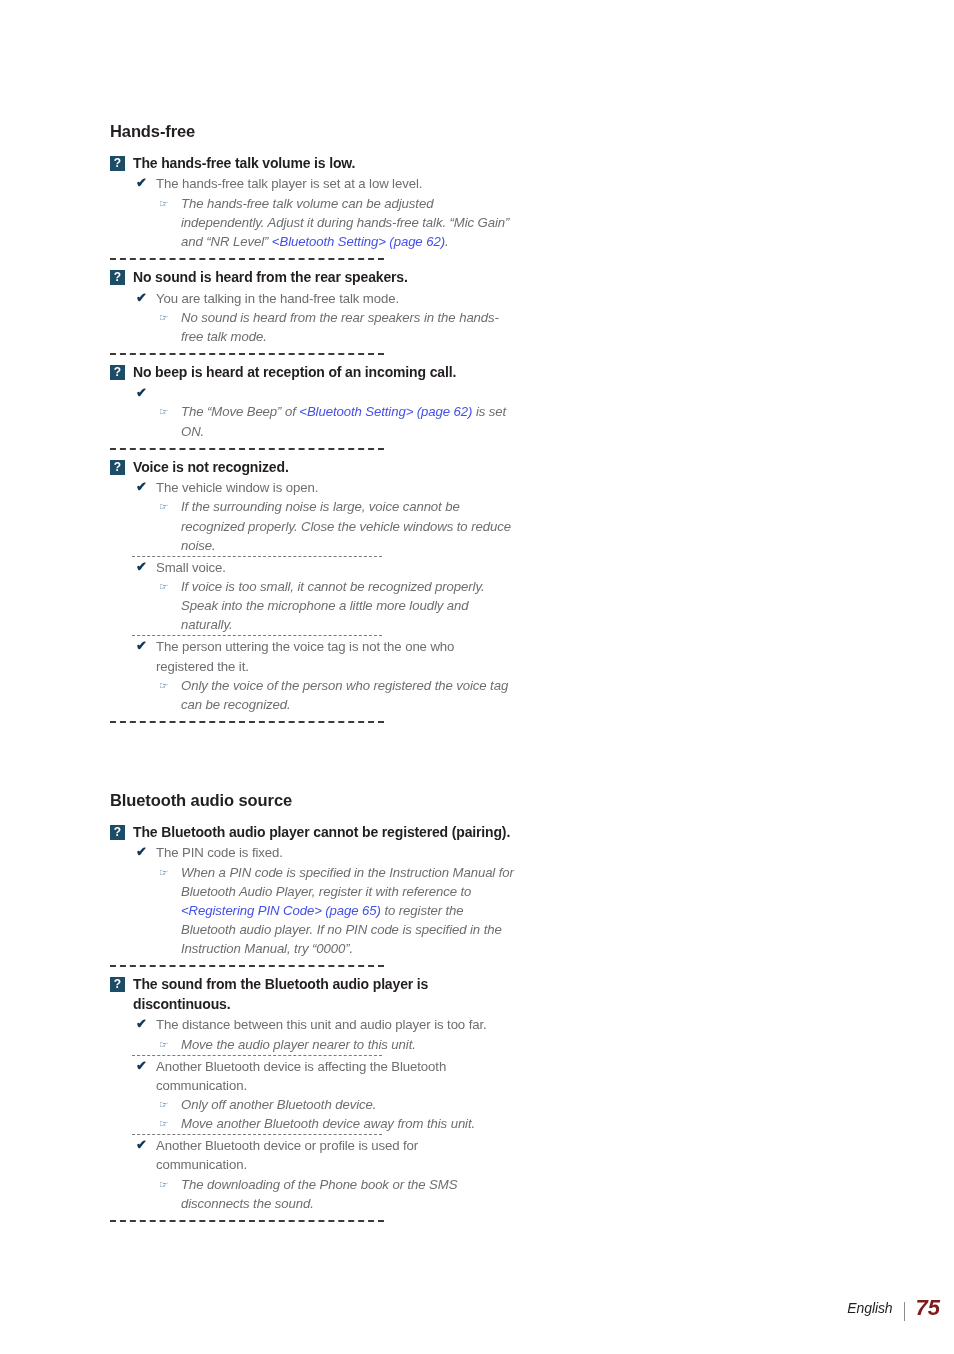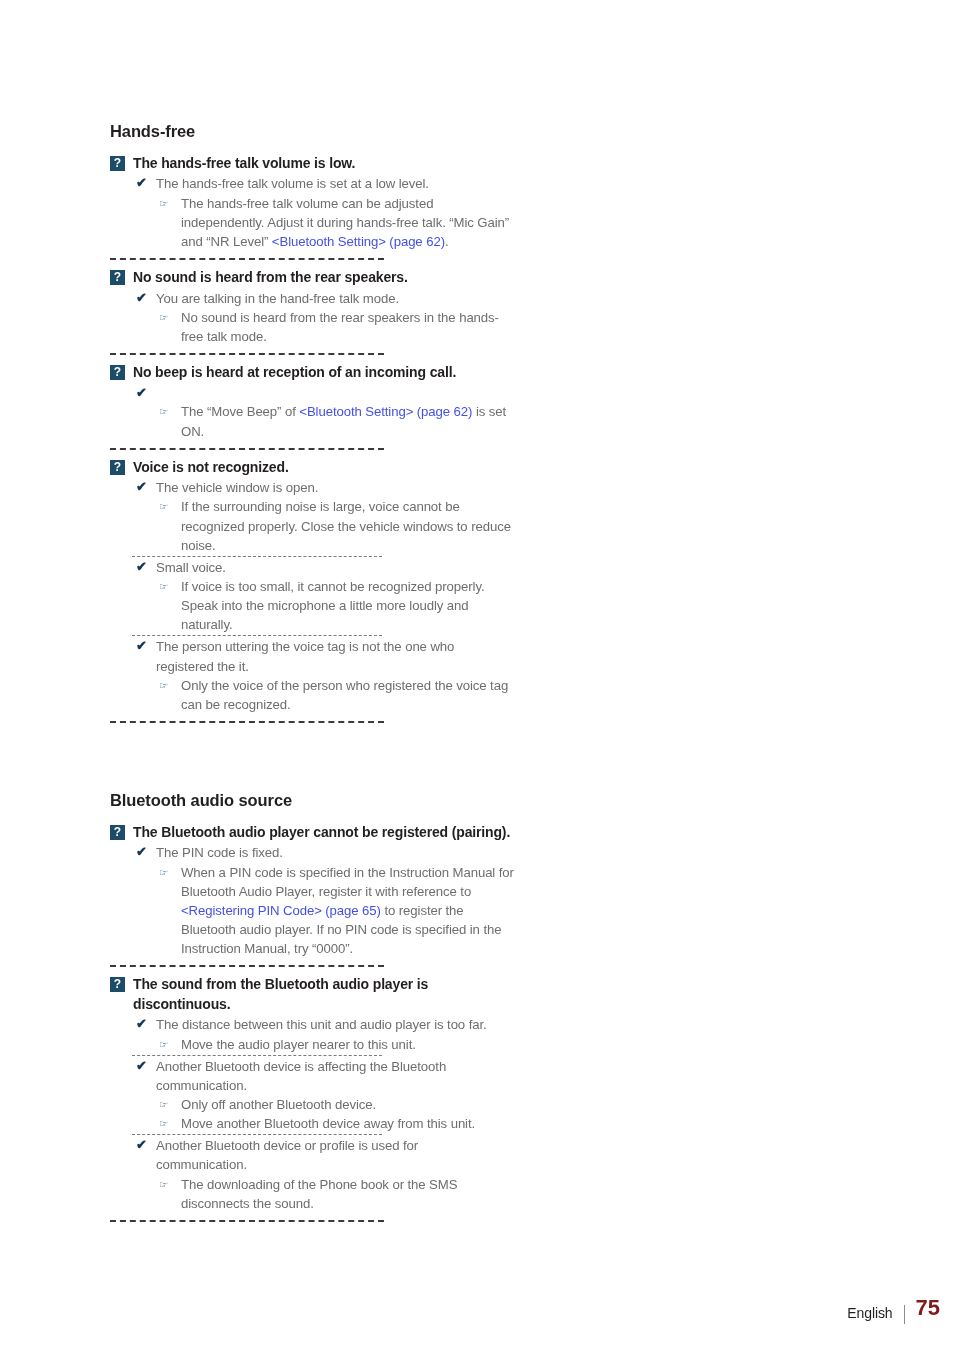--- a/index.html
+++ b/index.html
@@ -109,20 +109,21 @@
     line-height: 1.75;
     margin-right: 6px;
     user-select: none;
   }
   .sol-text {
     font-size: 13.2px;
     color: #6d6e71;
     line-height: 1.45;
     letter-spacing: -0.1px;
     max-width: 334px;
+    font-style: italic;
   }
 
   a.ref, .ref {
     color: #4450e8;
     text-decoration: none;
   }
 
   
   .sep-major {
     height: 0;
@@ -136,22 +137,23 @@
     margin: 1px 0 1px 22px;
     width: 250px;
   }
 
   
   .footer {
     position: absolute;
     right: 62px;
     bottom: 33px;
     display: flex;
-    align-items: flex-end;
+    align-items: center;
     gap: 11px;
+    font-style: italic;
   }
   .footer-lang {
     font-size: 14px;
     color: #231f20;
     letter-spacing: -0.1px;
   }
   .footer-div {
     display: inline-block;
     width: 1px;
     height: 19px;
@@ -172,21 +174,21 @@
   <div class="content" id="content-root">
       <div class="section">
         <div class="section-heading">Hands-free</div>
         <div class="qblock">
           <div class="q-row">
             <span class="q-badge">?</span>
             <div class="q-text">The hands-free talk volume is low.</div>
           </div>
           <div class="cause-row">
             <span class="check-icon">✔</span>
-            <div class="cause-text">The hands-free talk volume is set at a low level.</div>
+            <div class="cause-text">The hands-free talk player is set at a low level.</div>
           </div>
           <div class="sol-row">
             <span class="point-icon">☞</span>
             <div class="sol-text"><span>The hands-free talk volume can be adjusted independently. Adjust it during hands-free talk. “Mic Gain” and “NR Level” </span><span class="ref">&lt;Bluetooth Setting&gt; (page 62)</span><span>.</span></div>
           </div>
           <div class="sep-major"></div>
         </div>
         <div class="qblock">
           <div class="q-row">
             <span class="q-badge">?</span>

